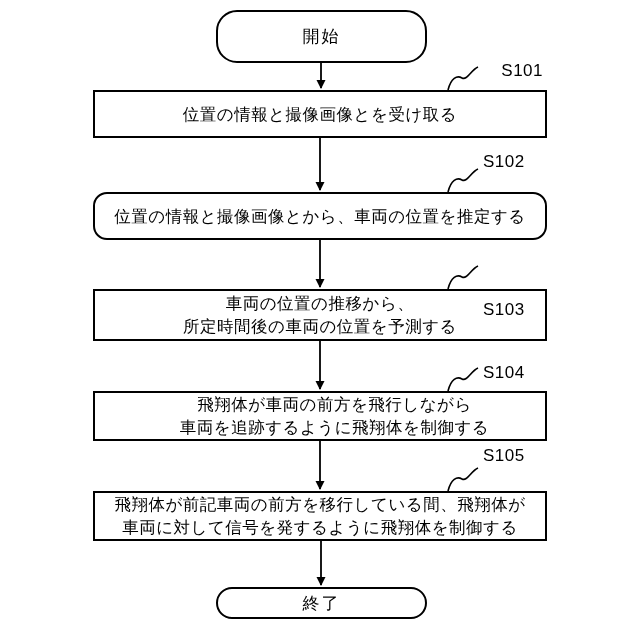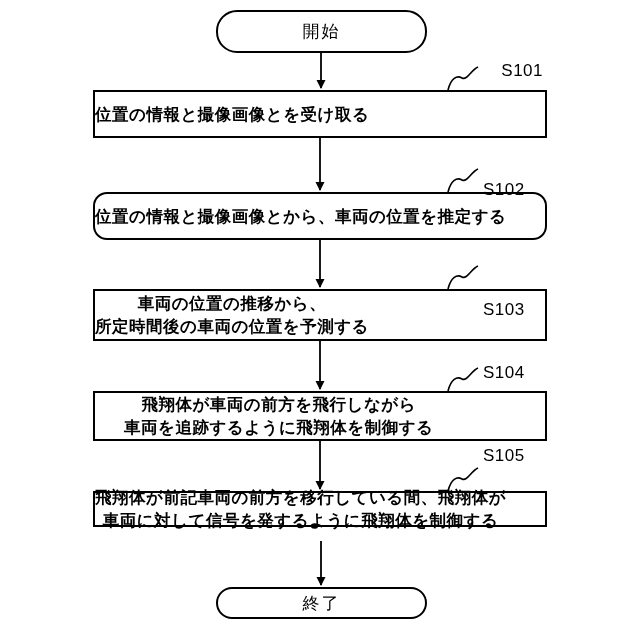--- a/index.html
+++ b/index.html
@@ -13,66 +13,65 @@
     height: 640px;
     background: #ffffff;
     font-family: "Liberation Sans", "DejaVu Sans", sans-serif;
     color: #000000;
     overflow: hidden;
   }
   .terminal {
     position: absolute;
     left: 216px;
     width: 211px;
-    height: 43px;
+    height: 53px;
     border: 2px solid #000000;
     border-radius: 21px;
     box-sizing: border-box;
     display: flex;
     align-items: center;
     justify-content: center;
     font-size: 17px;
     letter-spacing: 2px;
     background: #ffffff;
   }
   #start-terminal { top: 10px; }
   #end-terminal   { top: 587px; height: 32px; }
   .step-box {
     position: absolute;
     left: 93px;
     width: 454px;
     border: 2px solid #000000;
     box-sizing: border-box;
     display: flex;
     align-items: center;
-    justify-content: flex-start;
+    justify-content: center;
     background: #ffffff;
-    font-weight: bold;
   }
   .box-text {
     font-size: 16.5px;
     line-height: 23px;
     text-align: center;
     white-space: pre-line;
     letter-spacing: 0.5px;
   }
   #step-box-1 { top: 90px;  height: 48px; }
   #step-box-2 { top: 192px; height: 48px; border-radius: 14px; }
   #step-box-3 { top: 289px; height: 52px; }
   #step-box-4 { top: 391px; height: 50px; padding-left: 29px; }
-  #step-box-5 { top: 491px; height: 36px; }
+  #step-box-5 { top: 491px; height: 50px; }
   .step-label {
     position: absolute;
     left: 483px;
     width: 60px;
     font-size: 17px;
     letter-spacing: 0.5px;
   }
   #step-label-1 { top: 61px; text-align: right; }
-  #step-label-2 { top: 180px; }
+  #step-label-2 { top: 152px; }
   #step-label-3 { top: 261px; margin-top: 39px; }
   #step-label-4 { top: 363px; }
   #step-label-5 { top: 446px; }
   #connector-layer {
     position: absolute;
     left: 0;
     top: 0;
     width: 640px;
     height: 640px;
     pointer-events: none;

